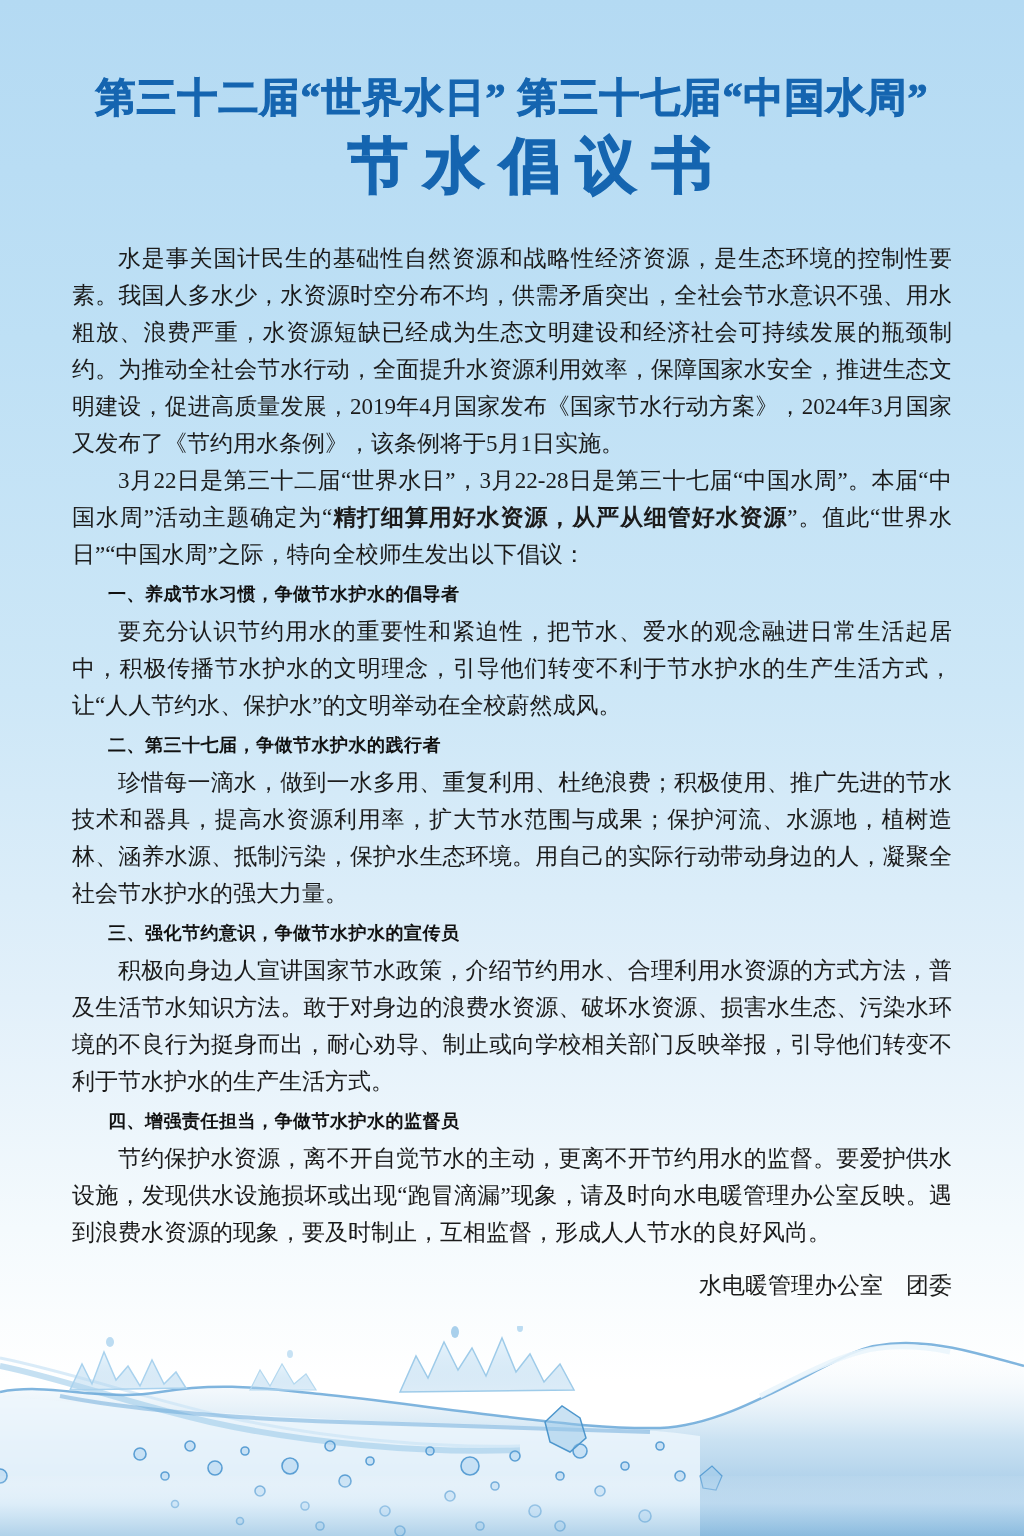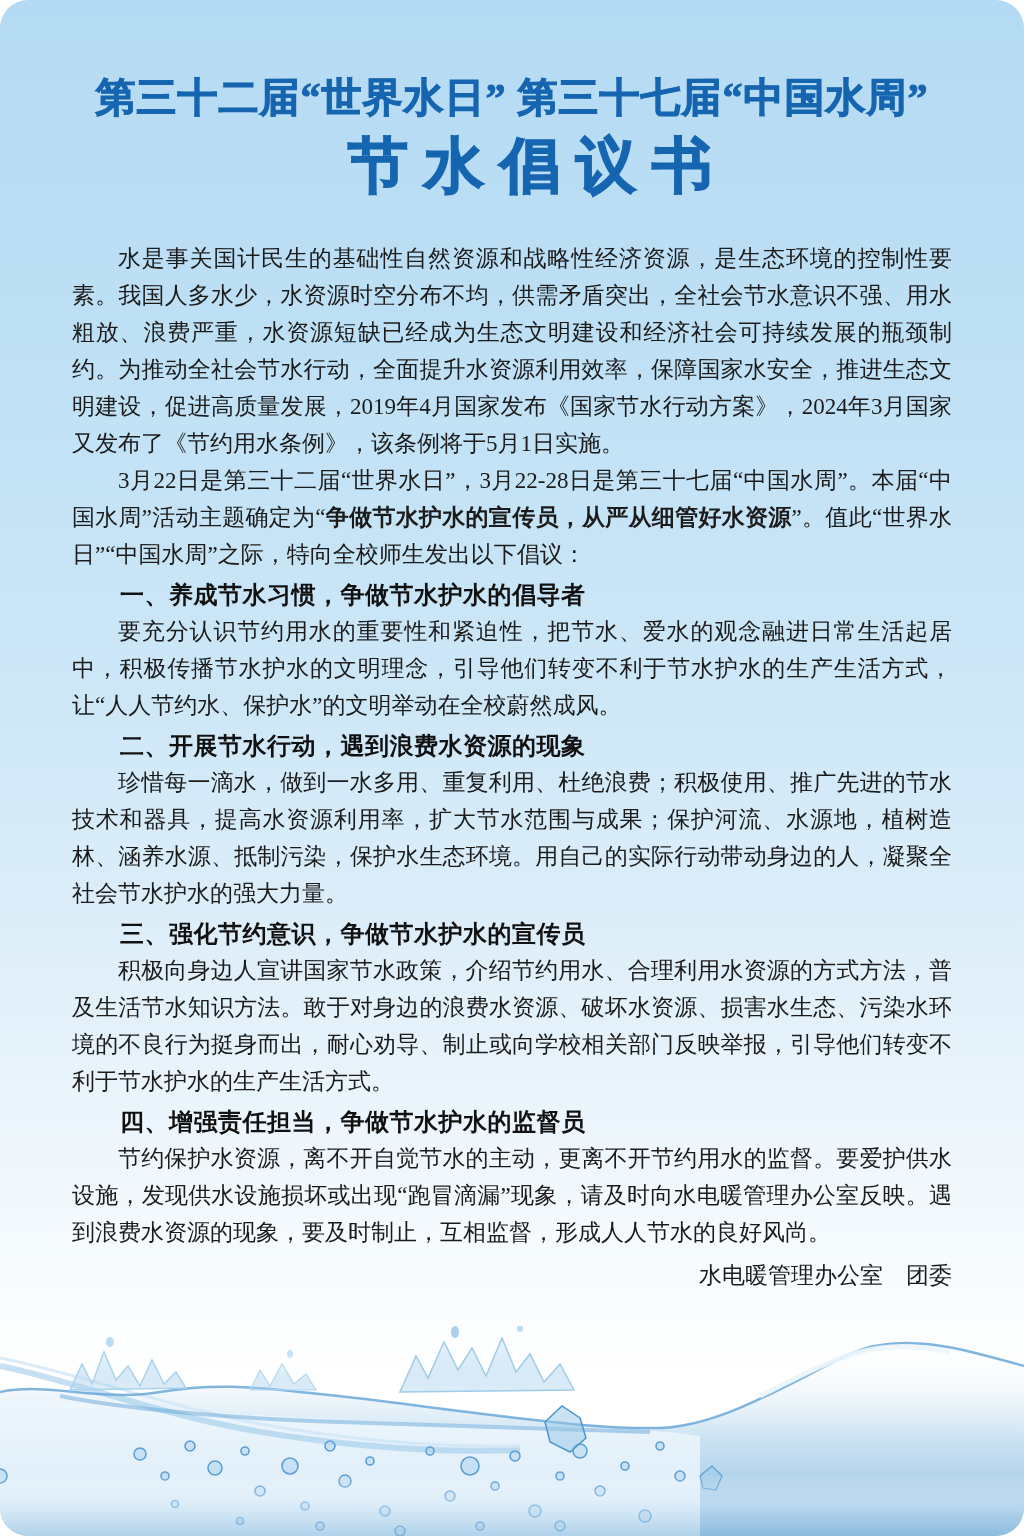--- a/index.html
+++ b/index.html
@@ -1,20 +1,19 @@
 <!DOCTYPE html>
 <html><head>
 <meta charset="utf-8">
 <style>
   html,body{margin:0;padding:0;}
   body{width:1024px;height:1536px;overflow:hidden;font-family:"Liberation Serif","DejaVu Serif",serif;}
   .page{
     position:relative;width:1024px;height:1536px;overflow:hidden;
     background:linear-gradient(180deg,#b4daf3 0%,#bee0f5 22%,#cde7f7 45%,#e2f0fa 65%,#f4fafd 80%,#ffffff 90%);
-    border-radius:28px;
   }
   
   .title-line1{
     position:absolute;top:70px;left:0;width:1024px;text-align:center;
     font-size:40px;font-weight:900;letter-spacing:1px;
     font-family:"Liberation Serif","DejaVu Serif",serif;
     -webkit-text-stroke:1px currentColor;
   }
   .title-line2{
     position:absolute;top:126px;left:18px;width:1024px;text-align:center;
@@ -22,51 +21,51 @@
     font-family:"Liberation Serif","DejaVu Serif",serif;
     -webkit-text-stroke:1.5px currentColor;
   }
   
   .content{
     position:absolute;top:240px;left:72px;width:880px;z-index:2;
     font-size:23px;line-height:37px;color:#1b1b1b;text-align:justify;
   }
   .content p{margin:0;text-indent:2em;}
   .content h3{
-    margin:3px 0 0 0;font-size:24px;line-height:37px;text-indent:2em;
+    margin:3px 0 0 0;font-size:18px;line-height:37px;text-indent:2em;
     font-weight:bold;color:#111;
     font-family:"Liberation Sans","DejaVu Sans",sans-serif;
     letter-spacing:0.5px;
   }
   .theme-bold{font-weight:bold;font-family:"Liberation Sans","DejaVu Sans",sans-serif;}
-  .sig-block{margin-top:6px;text-align:right;text-indent:0;}
+  .sig-block{margin-top:16px;text-align:right;text-indent:0;}
   .sig-block p{text-indent:0;margin:0;}
   .sig-date{margin-top:5px;}
   
   .water-wrap{position:absolute;left:0;bottom:0;width:1024px;height:210px;z-index:1;}
   .water-wrap svg{display:block;}
 </style>
 </head>
 <body>
 
 <div class="page">
 
   <div class="title-line1" style="color:#1565b0">第三十二届“世界水日” 第三十七届“中国水周”</div>
   <div class="title-line2" style="color:#1565b0">节水倡议书</div>
 
   <div class="content">
 
     <p>水是事关国计民生的基础性自然资源和战略性经济资源，是生态环境的控制性要素。我国人多水少，水资源时空分布不均，供需矛盾突出，全社会节水意识不强、用水粗放、浪费严重，水资源短缺已经成为生态文明建设和经济社会可持续发展的瓶颈制约。为推动全社会节水行动，全面提升水资源利用效率，保障国家水安全，推进生态文明建设，促进高质量发展，2019年4月国家发布《国家节水行动方案》，2024年3月国家又发布了《节约用水条例》，该条例将于5月1日实施。</p>
 
-    <p><span>3月22日是第三十二届“世界水日”，3月22-28日是第三十七届“中国水周”。本届“中国水周”活动主题确定为“</span><span class="theme-bold">争做节水护水的宣传员，从严从细管好水资源</span><span>”。值此“世界水日”“中国水周”之际，特向全校师生发出以下倡议：</span></p>
+    <p><span>3月22日是第三十二届“世界水日”，3月22-28日是第三十七届“中国水周”。本届“中国水周”活动主题确定为“</span><span class="theme-bold">精打细算用好水资源，从严从细管好水资源</span><span>”。值此“世界水日”“中国水周”之际，特向全校师生发出以下倡议：</span></p>
 
     <h3>一、养成节水习惯，争做节水护水的倡导者</h3>
     <p>要充分认识节约用水的重要性和紧迫性，把节水、爱水的观念融进日常生活起居中，积极传播节水护水的文明理念，引导他们转变不利于节水护水的生产生活方式，让“人人节约水、保护水”的文明举动在全校蔚然成风。</p>
 
-    <h3>二、开展节水行动，遇到浪费水资源的现象</h3>
+    <h3>二、第三十七届，争做节水护水的践行者</h3>
     <p>珍惜每一滴水，做到一水多用、重复利用、杜绝浪费；积极使用、推广先进的节水技术和器具，提高水资源利用率，扩大节水范围与成果；保护河流、水源地，植树造林、涵养水源、抵制污染，保护水生态环境。用自己的实际行动带动身边的人，凝聚全社会节水护水的强大力量。</p>
 
     <h3>三、强化节约意识，争做节水护水的宣传员</h3>
     <p>积极向身边人宣讲国家节水政策，介绍节约用水、合理利用水资源的方式方法，普及生活节水知识方法。敢于对身边的浪费水资源、破坏水资源、损害水生态、污染水环境的不良行为挺身而出，耐心劝导、制止或向学校相关部门反映举报，引导他们转变不利于节水护水的生产生活方式。</p>
 
     <h3>四、增强责任担当，争做节水护水的监督员</h3>
     <p>节约保护水资源，离不开自觉节水的主动，更离不开节约用水的监督。要爱护供水设施，发现供水设施损坏或出现“跑冒滴漏”现象，请及时向水电暖管理办公室反映。遇到浪费水资源的现象，要及时制止，互相监督，形成人人节水的良好风尚。</p>
 
 
     <div class="sig-block">

